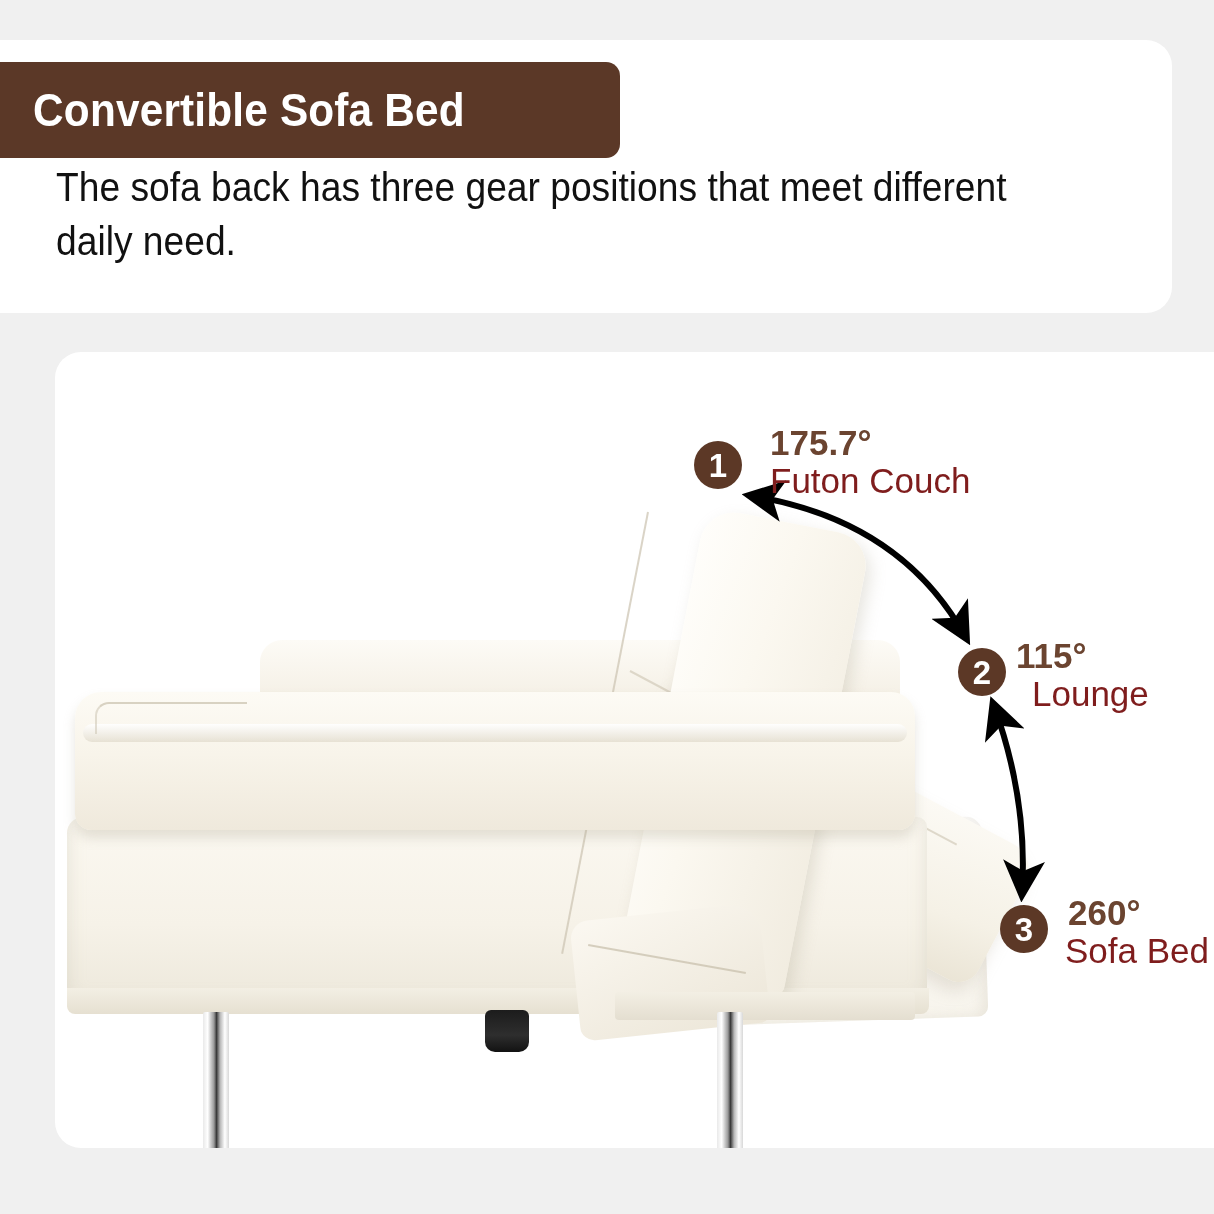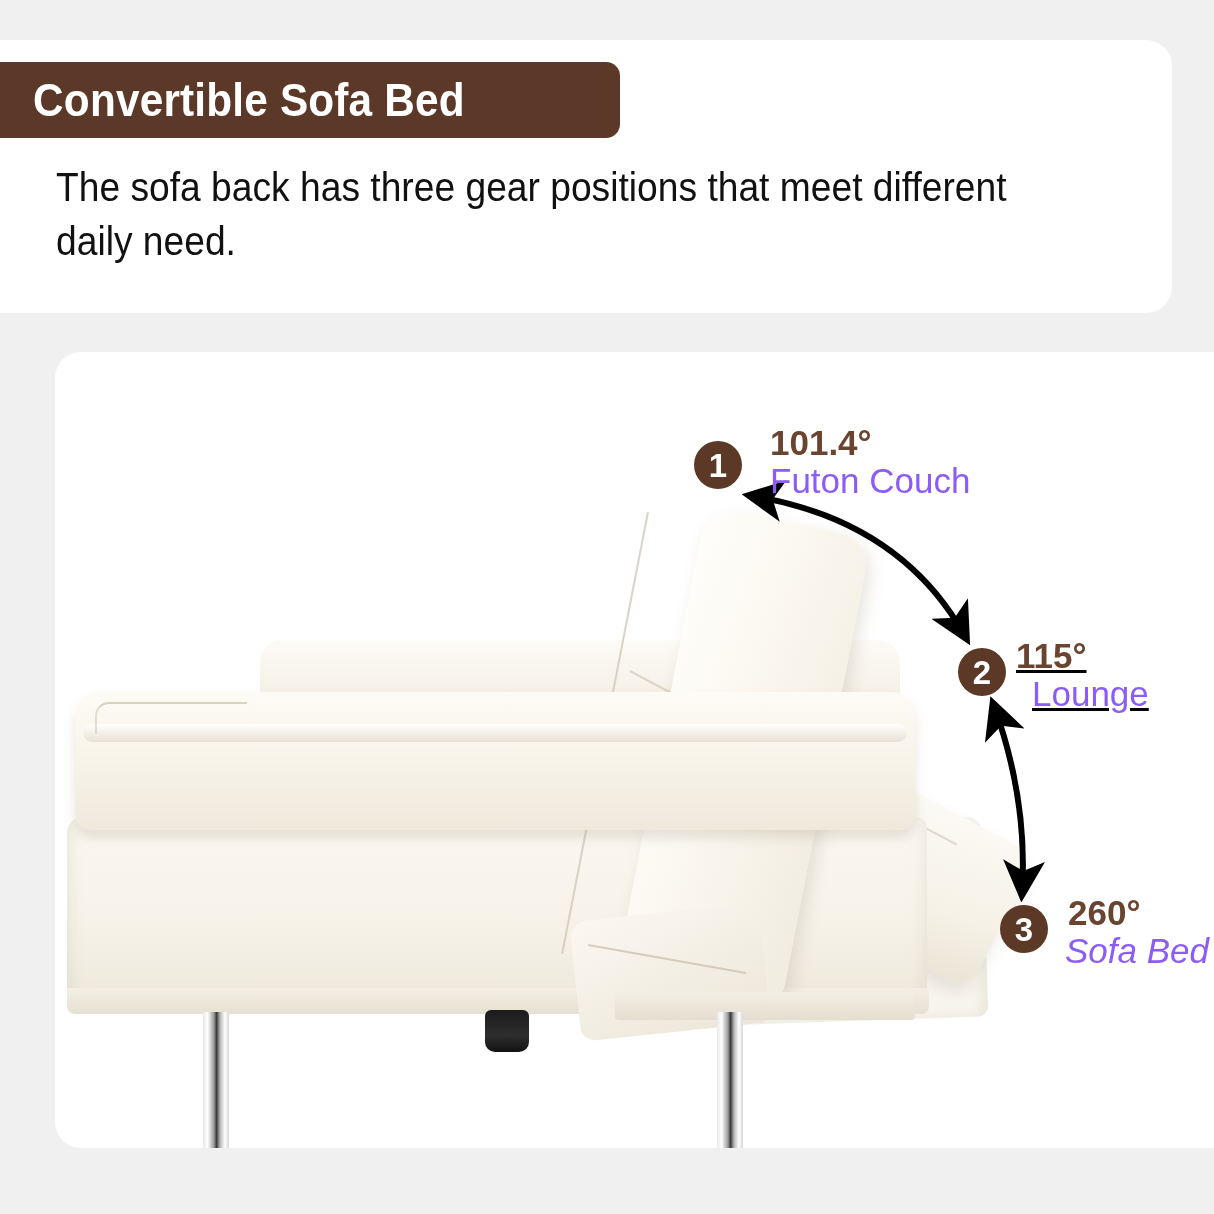--- a/index.html
+++ b/index.html
@@ -13,21 +13,21 @@
   .stage{position:absolute;inset:0;}
 
   
   .top-card{
     position:absolute;left:0;top:40px;width:1172px;height:273px;
     background:#ffffff;
     border-radius:0 26px 26px 0;
   }
   .title-banner{
     position:absolute;left:0;top:22px;
-    height:76px;min-width:620px;width:620px;
+    height:96px;min-width:620px;width:620px;
     background:#5b3827;
     border-radius:0 14px 14px 0;
     display:flex;align-items:center;
   }
   .title-text{
     color:#ffffff;
     font-size:46px;
     font-weight:bold;
     letter-spacing:.2px;
     padding-left:36px;
@@ -187,31 +187,31 @@
   .m3{left:1000px;top:905px;}
 
   .callout-text{position:absolute;}
   .angle{
     color:#6b4430;
     font-size:35px;font-weight:bold;
     line-height:1.05;
     white-space:nowrap;
   }
   .posname{
-    color:#8b5cf6;
+    color:#7f1d1d;
     font-size:35px;
     line-height:1.1;
     white-space:nowrap;
   }
   .c1{left:770px;top:425px;}
   .c1 .posname{margin-left:0px;}
-  .c2{left:1016px;top:638px;text-decoration:underline;}
+  .c2{left:1016px;top:638px;}
   .c2 .posname{margin-left:16px;}
   .c3{left:1068px;top:895px;}
-  .c3 .posname{margin-left:-3px;font-style:italic;}
+  .c3 .posname{margin-left:-3px;}
 
   .arrows{position:absolute;left:0;top:0;width:1214px;height:1214px;pointer-events:none;}
 </style>
 </head>
 <body>
 
 <div class="stage">
 
   <div class="top-card">
 
@@ -261,21 +261,21 @@
       </marker>
     </defs>
     <path d="M 752 496 Q 900 520 965 636" fill="none" stroke="#000000" stroke-width="6" marker-start="url(#ah)" marker-end="url(#ah)"></path>
     <path d="M 994 706 Q 1028 800 1022 892" fill="none" stroke="#000000" stroke-width="6" marker-start="url(#ah)" marker-end="url(#ah)"></path>
   </svg>
 
   <div class="marker m1">
     <span>1</span>
   </div>
   <div class="callout-text c1">
-    <div class="angle">101.4°</div>
+    <div class="angle">175.7°</div>
     <div class="posname">Futon Couch</div>
   </div>
 
   <div class="marker m2">
     <span>2</span>
   </div>
   <div class="callout-text c2">
     <div class="angle">115°</div>
     <div class="posname">Lounge</div>
   </div>

